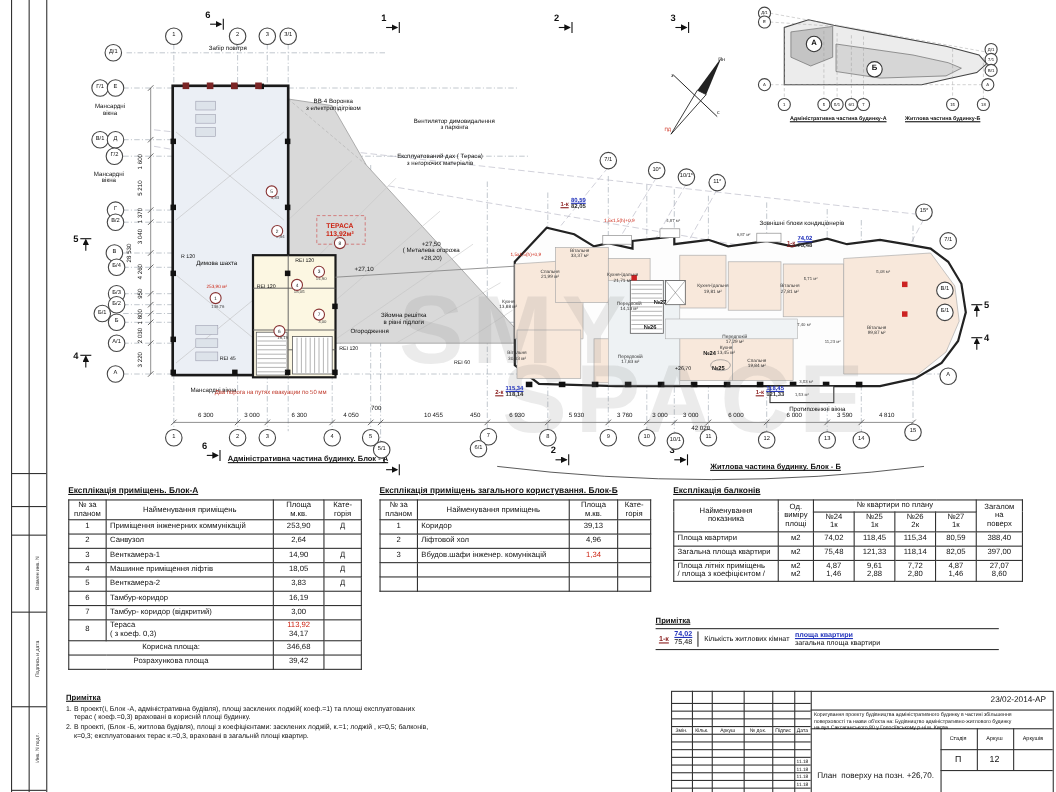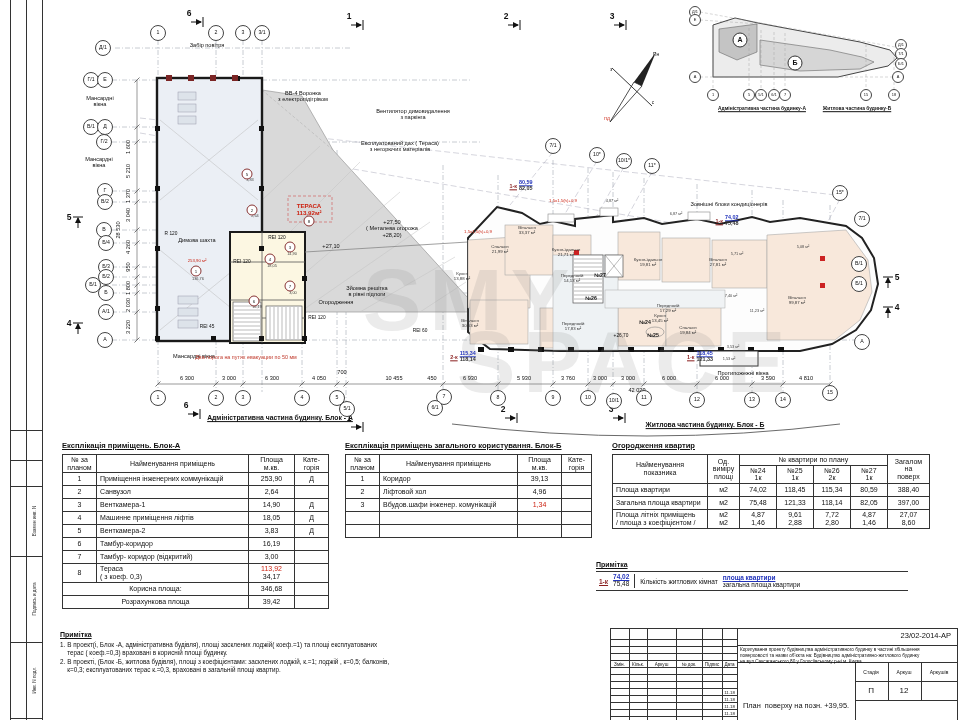--- a/index.html
+++ b/index.html
@@ -700,21 +700,21 @@
           <tr>
             <td class="c" colspan="2"><span>Розрахункова площа</span></td>
             <td class="c"><span>39,42</span></td>
             <td></td>
           </tr>
         </tbody>
       </table>
   </div>
 
   <div class="xt" id="tblC" style="left:612px;top:441px;">
-    <div class="xt-title">Огородження квартир</div>
+    <div class="xt-title">Експлікація балконів</div>
     <table>
         <colgroup>
           <col style="width:95px">
           <col style="width:32px">
           <col style="width:37px">
           <col style="width:37px">
           <col style="width:37px">
           <col style="width:37px">
           <col style="width:42px">
         </colgroup>
@@ -797,21 +797,21 @@
   <div id="tb-frame"></div>
   <span class="tb" style="left:737px;top:631px;width:214px;transform:none;text-align:right;font-size:7.5px;">23/02-2014-АР</span>
   <span class="tb" style="left:740px;top:647px;width:213px;transform:none;text-align:left;font-size:4.7px;line-height:1.25;white-space:pre-line;">Коригування проекту будівництва адміністративного будинку в частині збільшення
 поверховості та назви об'єкта на: Будівництво адміністративно-житлового будинку
 на вул.Саксаганського,80 у Голосіївському р-ні м. Києва</span>
   <span class="tb" style="left:871px;top:672px;">Стадія</span>
   <span class="tb" style="left:904px;top:672px;">Аркуш</span>
   <span class="tb" style="left:939px;top:672px;">Аркушів</span>
   <span class="tb" style="left:871px;top:690px;font-size:8px;">П</span>
   <span class="tb" style="left:904px;top:690px;font-size:8px;">12</span>
-  <span class="tb" style="left:796px;top:705px;font-size:7.4px;">План  поверху на позн. +39,95.</span>
+  <span class="tb" style="left:796px;top:705px;font-size:7.4px;">План  поверху на позн. +26,70.</span>
 
   <span class="fr-lab" style="left:34px;top:521px;">Взамен инв. N</span>
   <span class="fr-lab" style="left:34px;top:599px;">Подпись и дата</span>
   <span class="fr-lab" style="left:34px;top:680px;">Инв. N подл.</span>
 
 <div class="ln" style="left: 629px; top: 628px; width: 1px; height: 92px;"></div>
     <div class="ln" style="left: 647px; top: 628px; width: 1px; height: 92px;"></div>
     <div class="ln" style="left: 676px; top: 628px; width: 1px; height: 92px;"></div>
     <div class="ln" style="left: 702px; top: 628px; width: 1px; height: 92px;"></div>
     <div class="ln" style="left: 722px; top: 628px; width: 1px; height: 92px;"></div>

